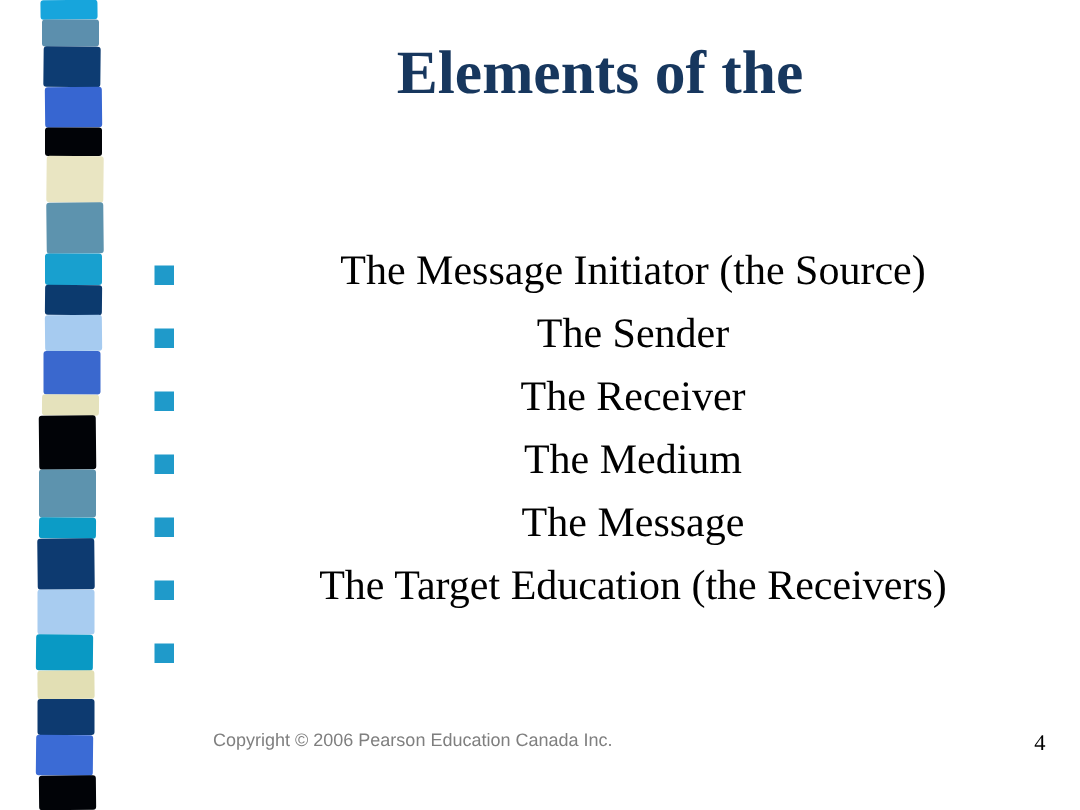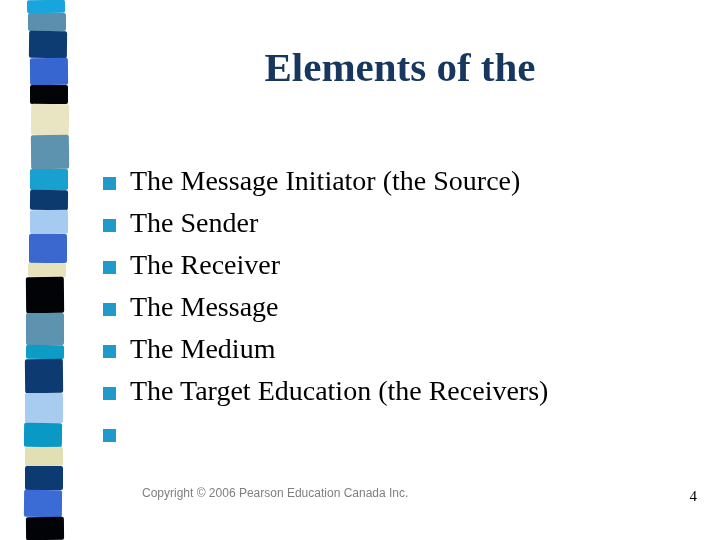--- a/index.html
+++ b/index.html
@@ -16,32 +16,33 @@
     position: absolute;
     left: 24px; top: 0;
     width: 38px; height: 540px;
   }
   .strip-block {
     width: 38px;
     border-radius: 2px;
   }
   .title {
     position: absolute;
-    left: 90px; right: 10px; top: 41px;
+    left: 90px; right: 10px; top: 22px;
     text-align: center;
     font-weight: bold;
     font-size: 41px;
     line-height: 53px;
     color: var(--title-color, #17375E);
   }
   .bullets {
     position: absolute;
     left: 103px; top: 160px; right: 6px;
     margin: 0; padding: 0;
     list-style: none;
+    text-align: center;
   }
   .bullets li {
     position: relative;
     height: 42px;
     line-height: 42px;
     padding-left: 27px;
     font-size: 28px;
     color: var(--body-color, #000000);
     white-space: nowrap;
   }
@@ -99,22 +100,22 @@
     </div>
 
   <div class="title">
     <div>Elements of the</div>
   </div>
 
   <ul class="bullets">
       <li><span class="bullet-square"></span><span>The Message Initiator (the Source)</span></li>
       <li><span class="bullet-square"></span><span>The Sender</span></li>
       <li><span class="bullet-square"></span><span>The Receiver</span></li>
+      <li><span class="bullet-square"></span><span>The Medium</span></li>
       <li><span class="bullet-square"></span><span>The Message</span></li>
-      <li><span class="bullet-square"></span><span>The Medium</span></li>
       <li><span class="bullet-square"></span><span>The Target Education (the Receivers)</span></li>
       <li><span class="bullet-square"></span></li>
     </ul>
 
   <div class="footer">Copyright © 2006 Pearson Education Canada Inc.</div>
 
   <div class="page-number">4</div>
 
 </div>
 

